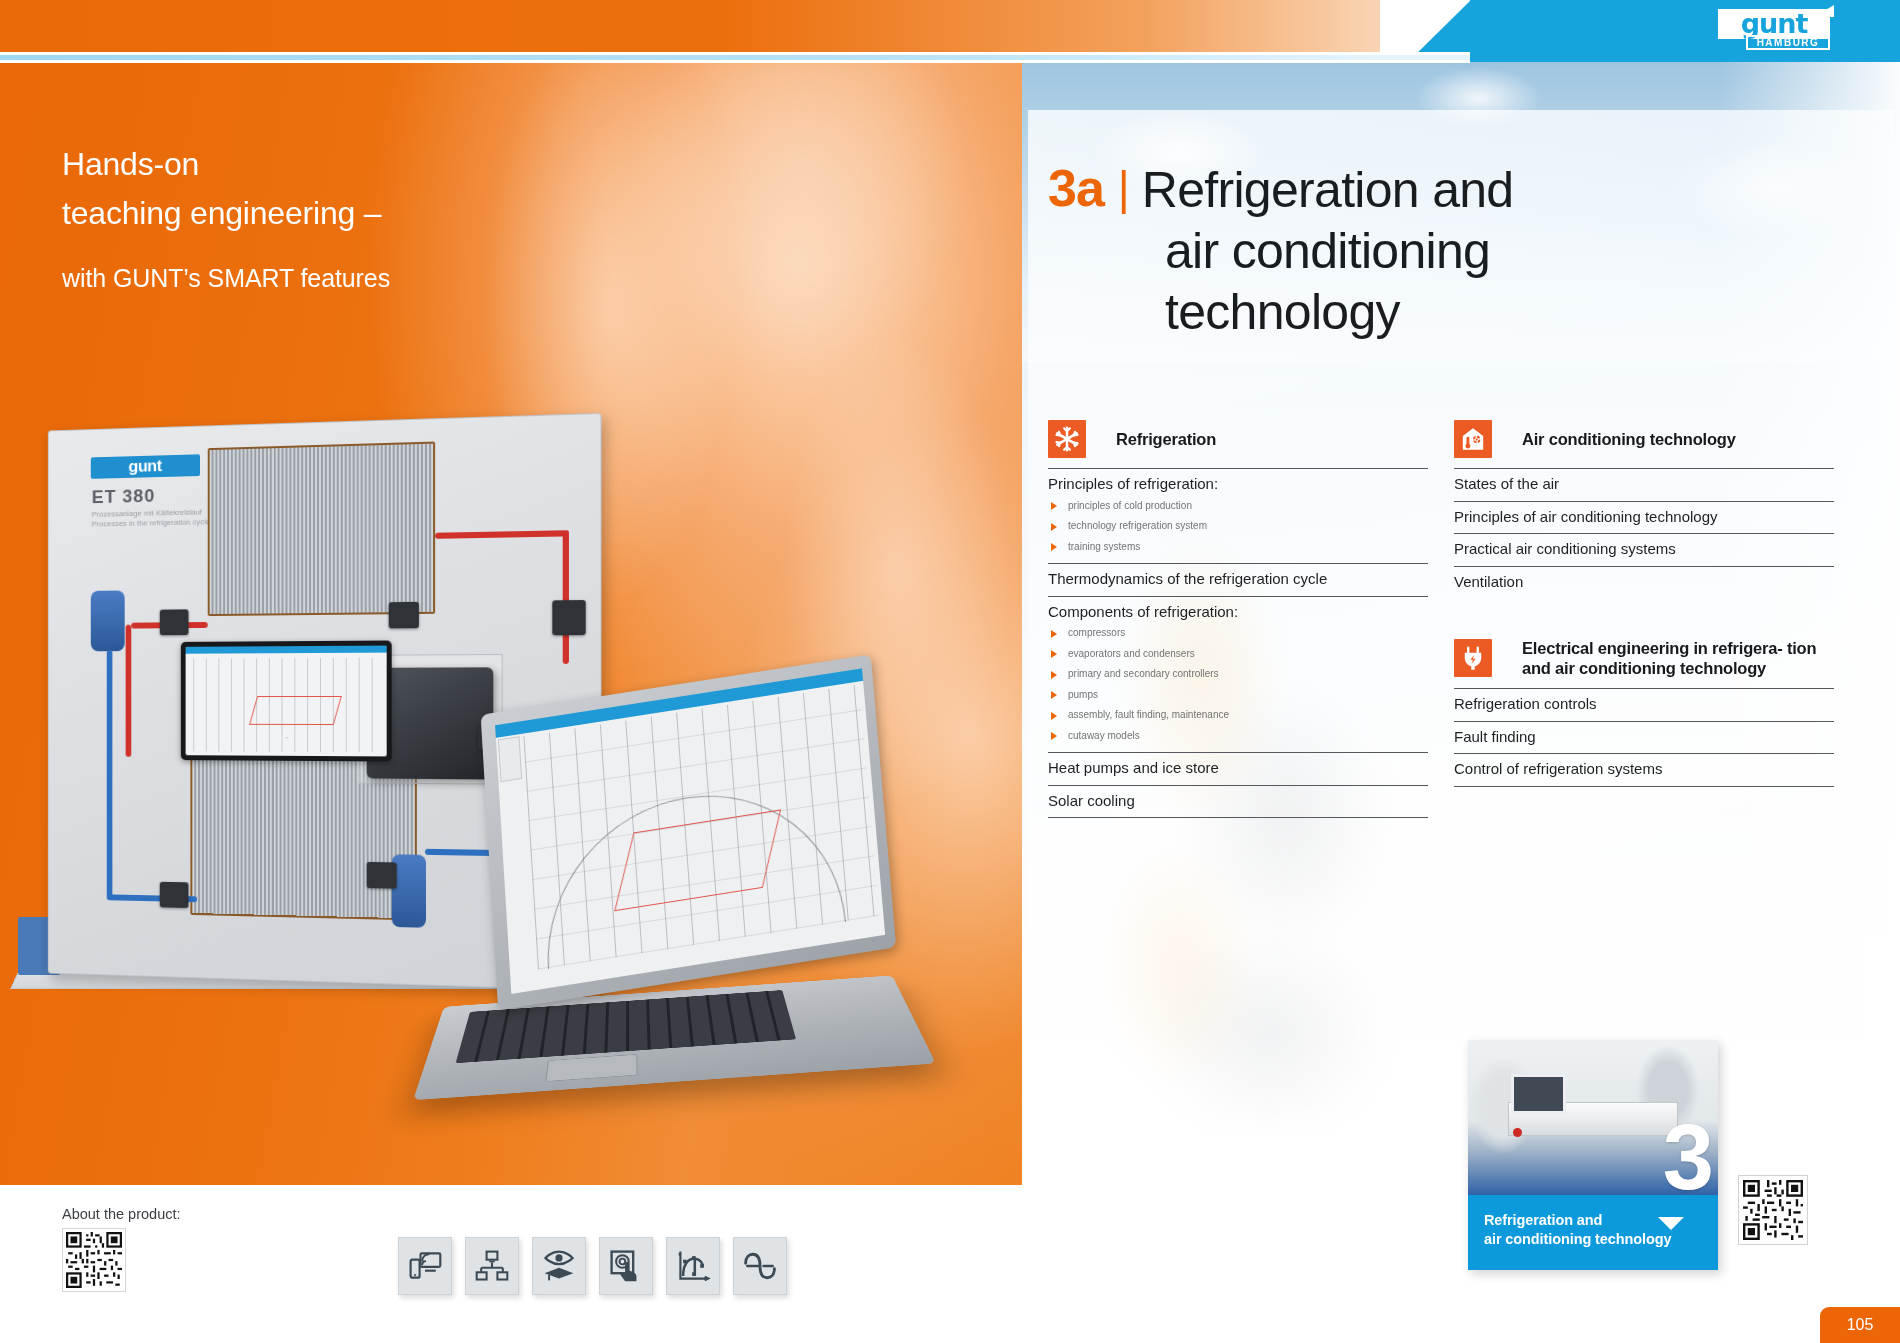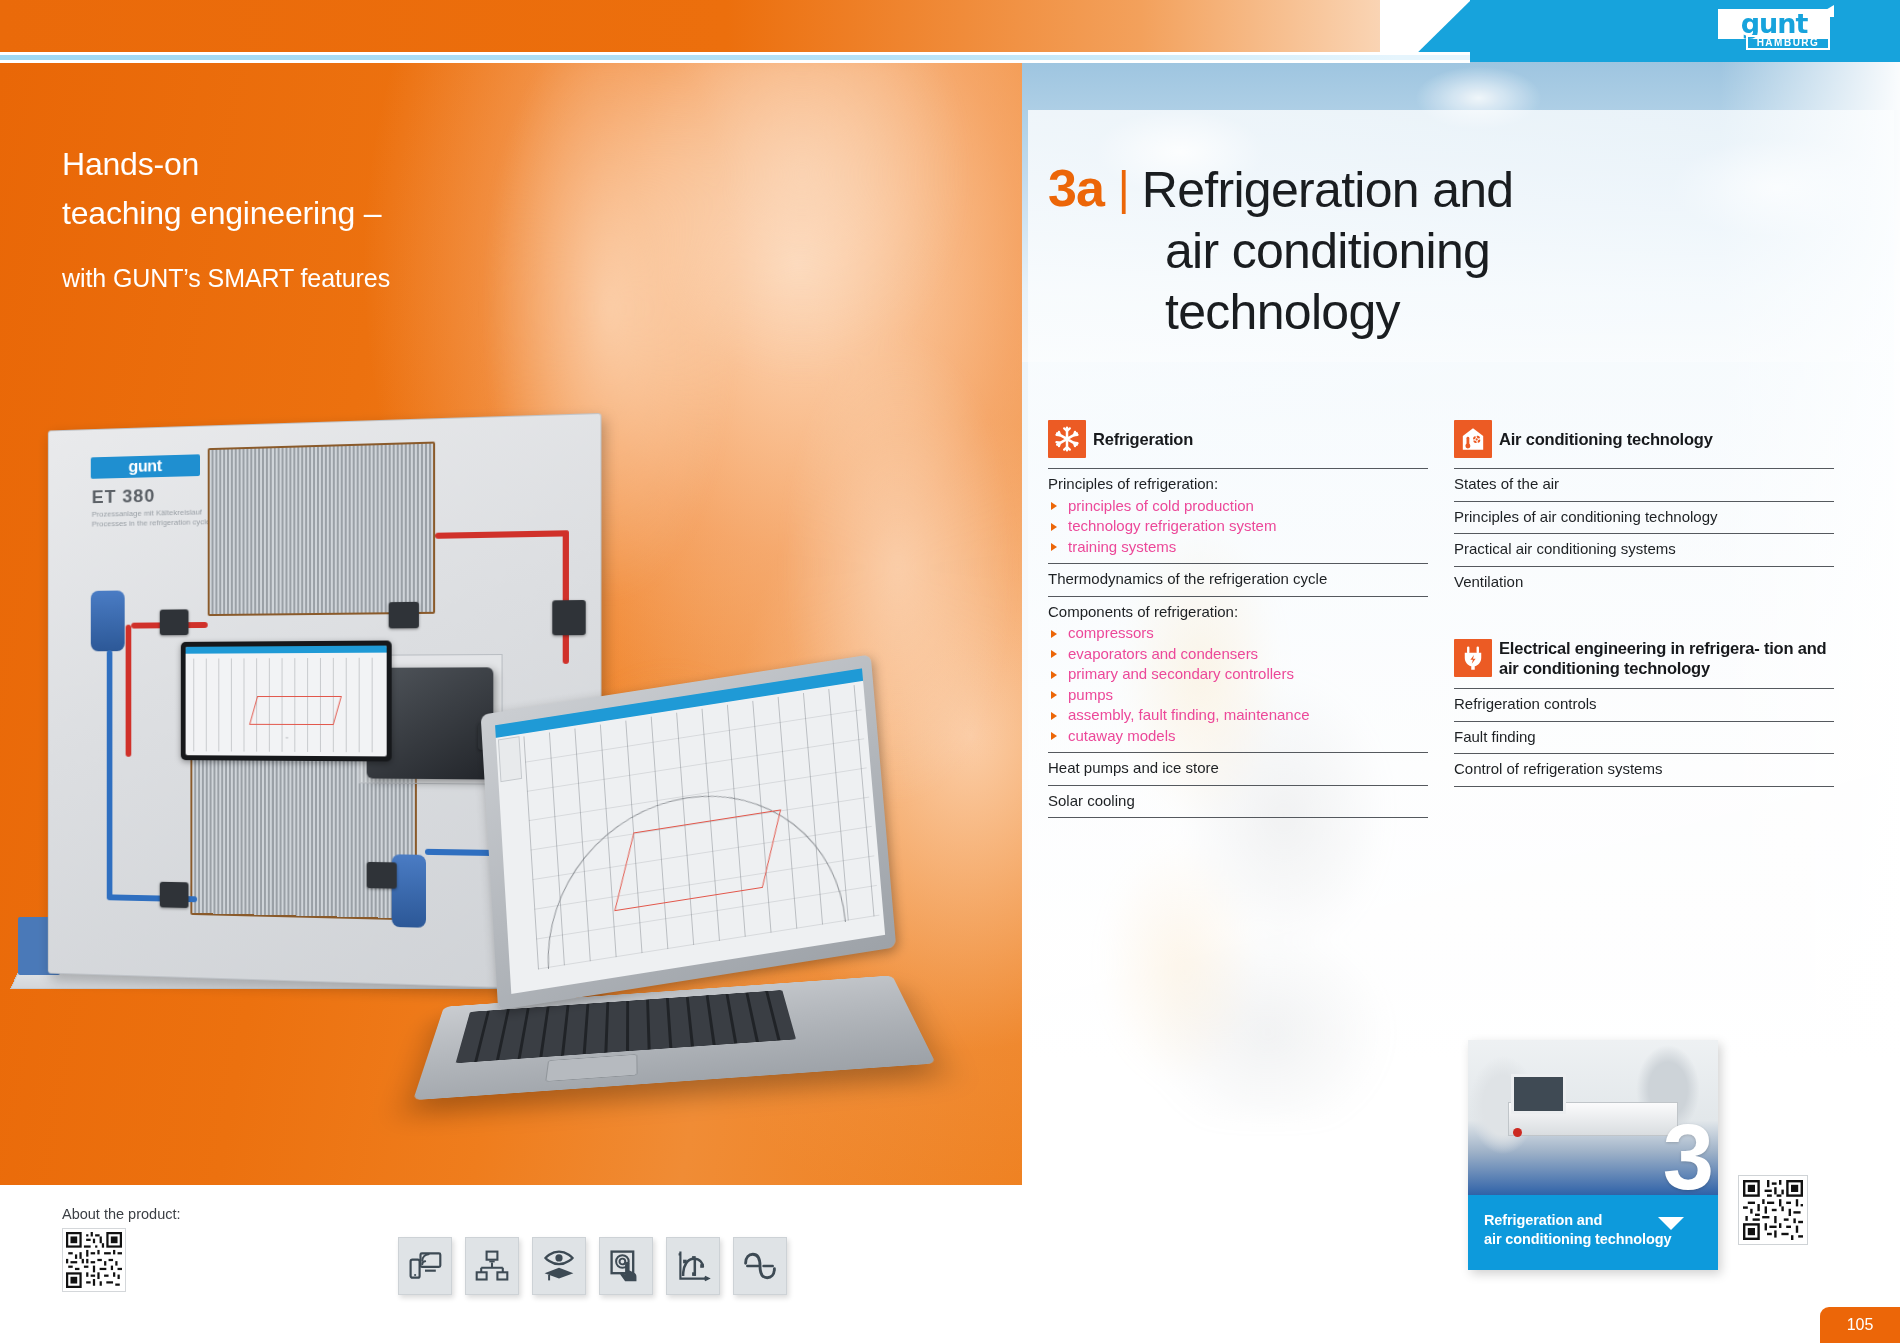--- a/index.html
+++ b/index.html
@@ -302,32 +302,32 @@
 
   .chapter-title{ position:absolute; left:1048px; top:160px; z-index:12; }
   .ct-row{ display:flex; align-items:flex-start; }
   .ct-num{ color:#ec6608; font-size:52px; font-weight:bold; line-height:56px; letter-spacing:-1px; }
   .ct-bar{ color:#ec6608; font-size:46px; font-weight:300; line-height:56px; margin:0 12px 0 14px; }
   .ct-text{ color:#1a1d20; font-size:50px; line-height:61px; font-weight:normal; letter-spacing:-0.7px; }
 
   
   .topics{ position:absolute; left:1048px; top:420px; width:810px; z-index:12; display:flex; gap:26px; }
   .col{ width:380px; }
-  .sec-head{ display:flex; align-items:center; gap:7px; margin-bottom:10px; }
+  .sec-head{ display:flex; align-items:center; gap:30px; margin-bottom:10px; }
   .sec-icon{
     width:38px; height:38px; background:#ec5b24; flex:0 0 38px;
     display:flex; align-items:center; justify-content:center; border-radius:1px;
   }
   .sec-icon svg{ width:26px; height:26px; fill:#ffffff; }
   .sec-title{ font-size:16.5px; font-weight:bold; color:#17191c; line-height:20px; letter-spacing:-0.2px; }
   .grp{ border-top:1.4px solid #55595e; padding:5px 0 6px 0; }
   .grp:last-child{ border-bottom:1.4px solid #55595e; }
   .grp-title{ font-size:15px; color:#1d2023; line-height:20.5px; }
   .bullets{ list-style:none; margin-top:1px; }
-  .bullets li{ font-size:15px; color:#ec4899; line-height:20.5px; padding-left:20px; position:relative; }
+  .bullets li{ font-size:10px; color:#737373; line-height:20.5px; padding-left:20px; position:relative; }
   .bullets li::before{
     content:""; position:absolute; left:3px; top:6.5px;
     border-left:6px solid #ec6608; border-top:4px solid transparent; border-bottom:4px solid transparent;
   }
   .sec-gap{ height:40px; }
 
   
   .chapcard{
     position:absolute; left:1468px; top:1040px; width:250px; height:230px; z-index:14;
     box-shadow:3px 4px 10px rgba(0,0,0,.18);

